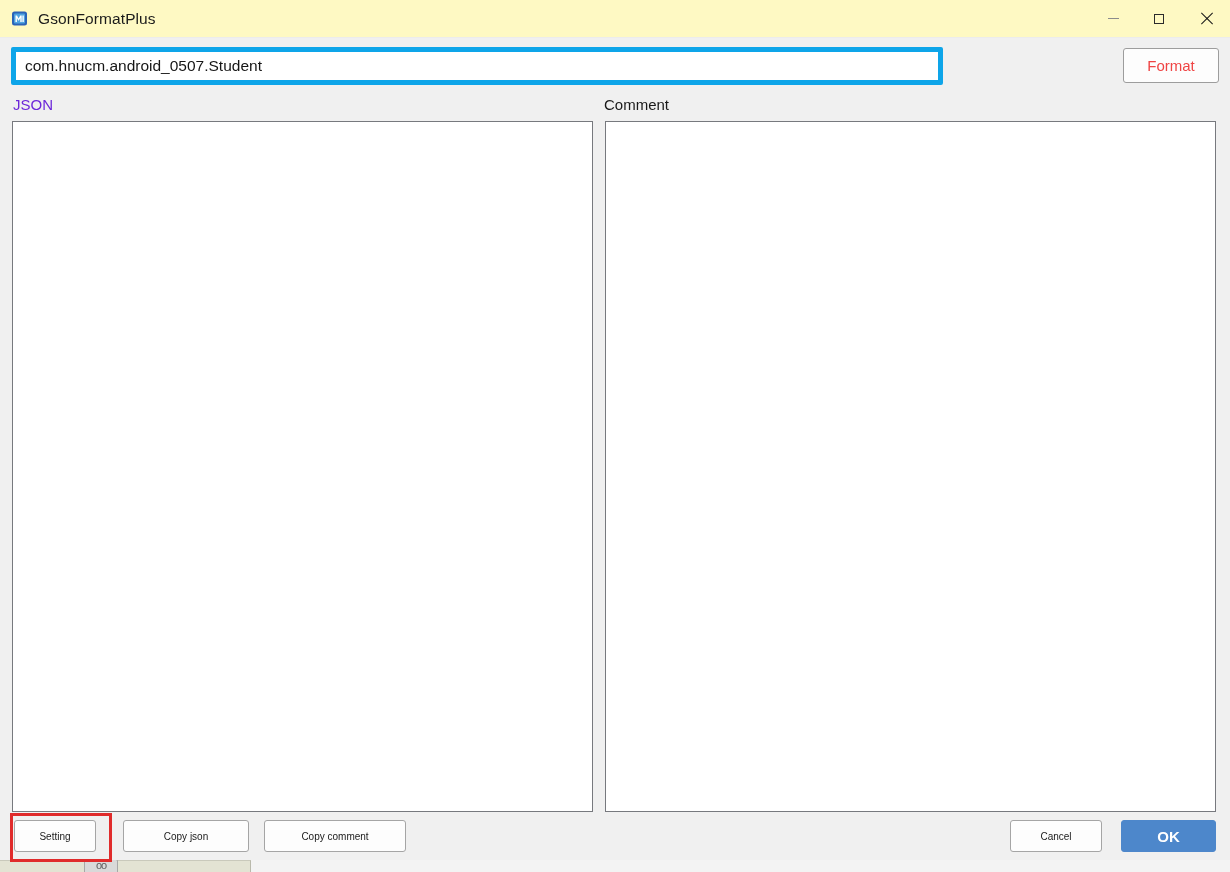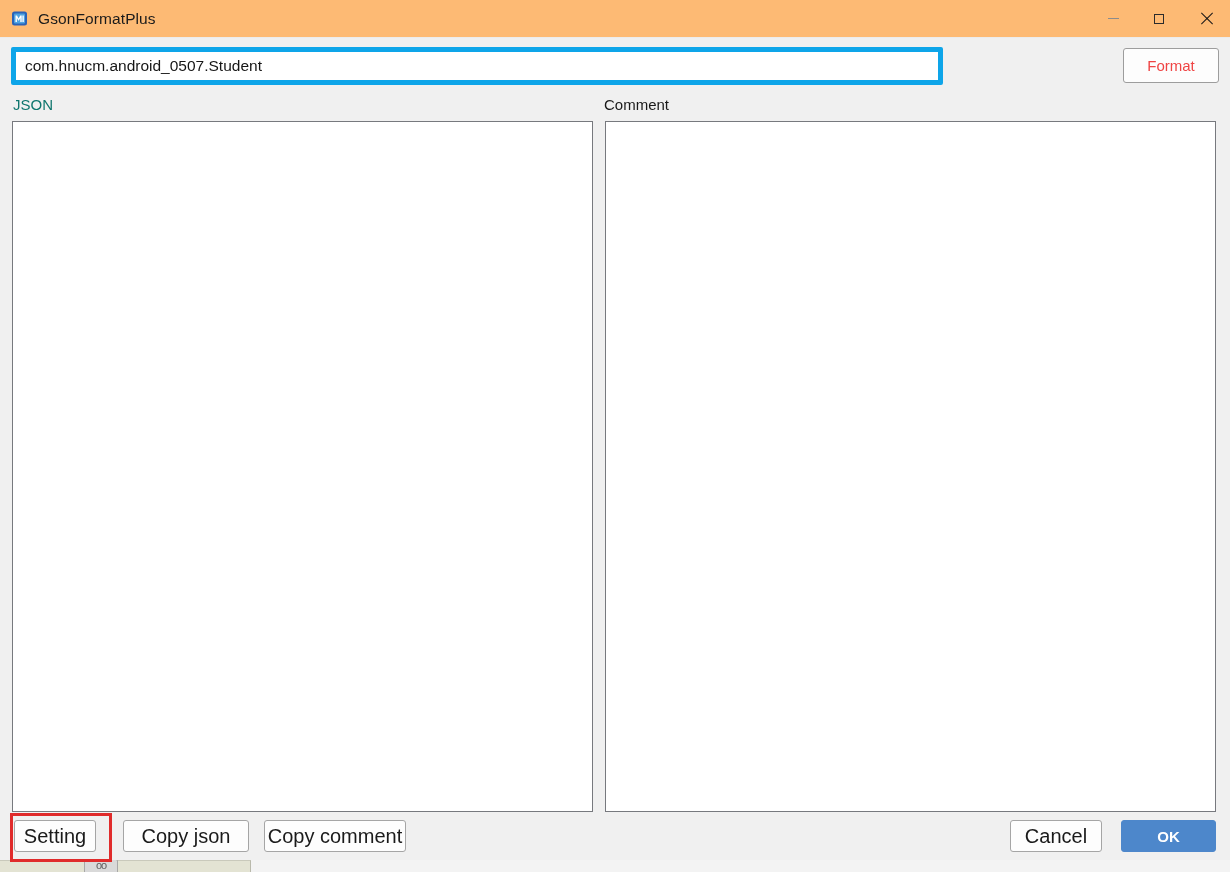--- a/index.html
+++ b/index.html
@@ -61,21 +61,21 @@
     width: 1230px;
     height: 860px;
     background: #f0f0f0;
     display: flex;
     flex-direction: column;
   }
 
   
   #title-bar {
     height: 37px;
-    background: #fdba74;
+    background: #fef9c3;
     display: flex;
     align-items: center;
     flex: none;
     border-bottom: 1px solid #ececec;
   }
   #app-icon {
     width: 17px;
     height: 17px;
     margin-left: 11px;
     margin-right: 10px;
@@ -175,21 +175,21 @@
   #panel-labels {
     flex: none;
     height: 25px;
     position: relative;
   }
   #json-label {
     position: absolute;
     left: 13px;
     top: 0;
     font-size: 15px;
-    color: #0f766e;
+    color: #6d28d9;
   }
   #comment-label {
     position: absolute;
     left: 604px;
     top: 0;
     font-size: 15px;
     color: #1a1a1a;
   }
 
   
@@ -232,21 +232,21 @@
   }
   .flat-button {
     position: absolute;
     top: 8px;
     height: 32px;
     box-sizing: border-box;
     background: #fdfdfd;
     border: 1px solid #a5a5a5;
     border-radius: 3px;
     font-family: "Liberation Sans", sans-serif;
-    font-size: 20px;
+    font-size: 10px;
     color: #1a1a1a;
     cursor: default;
     padding: 0;
     white-space: nowrap;
   }
   #setting-button       { left: 14px;   width: 82px; }
   #copy-json-button     { left: 123px;  width: 126px; }
   #copy-comment-button  { left: 264px;  width: 142px; }
   #cancel-button        { left: 1010px; width: 92px; }
   #ok-button {

